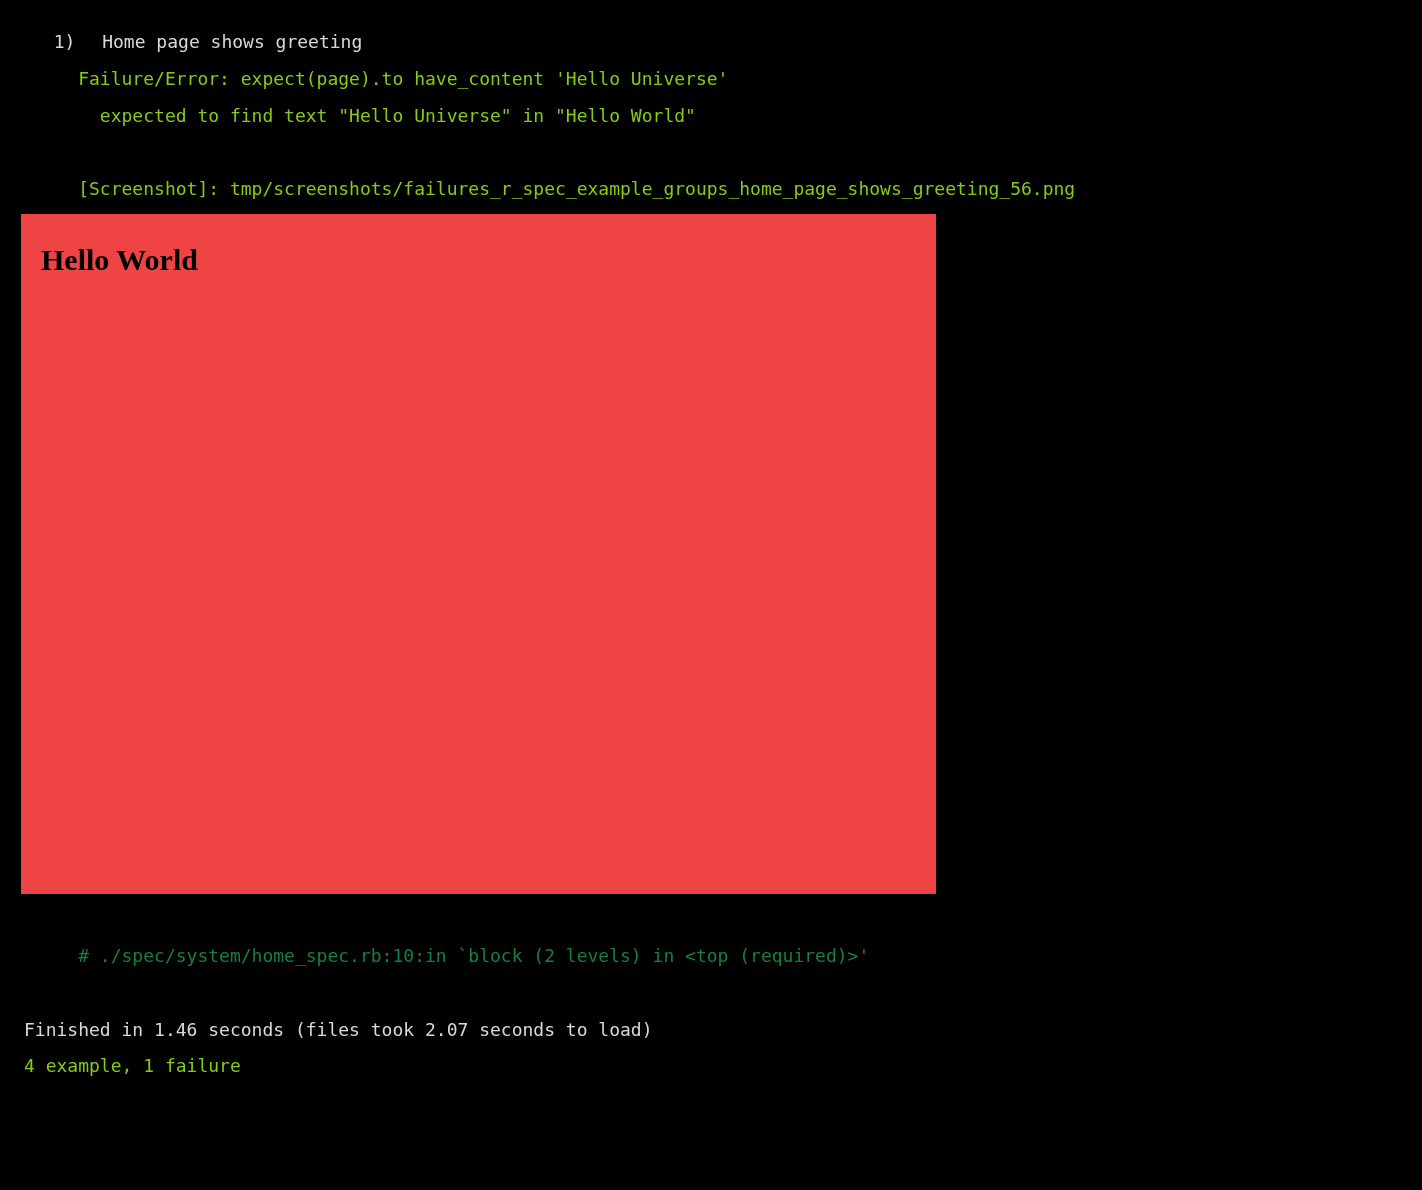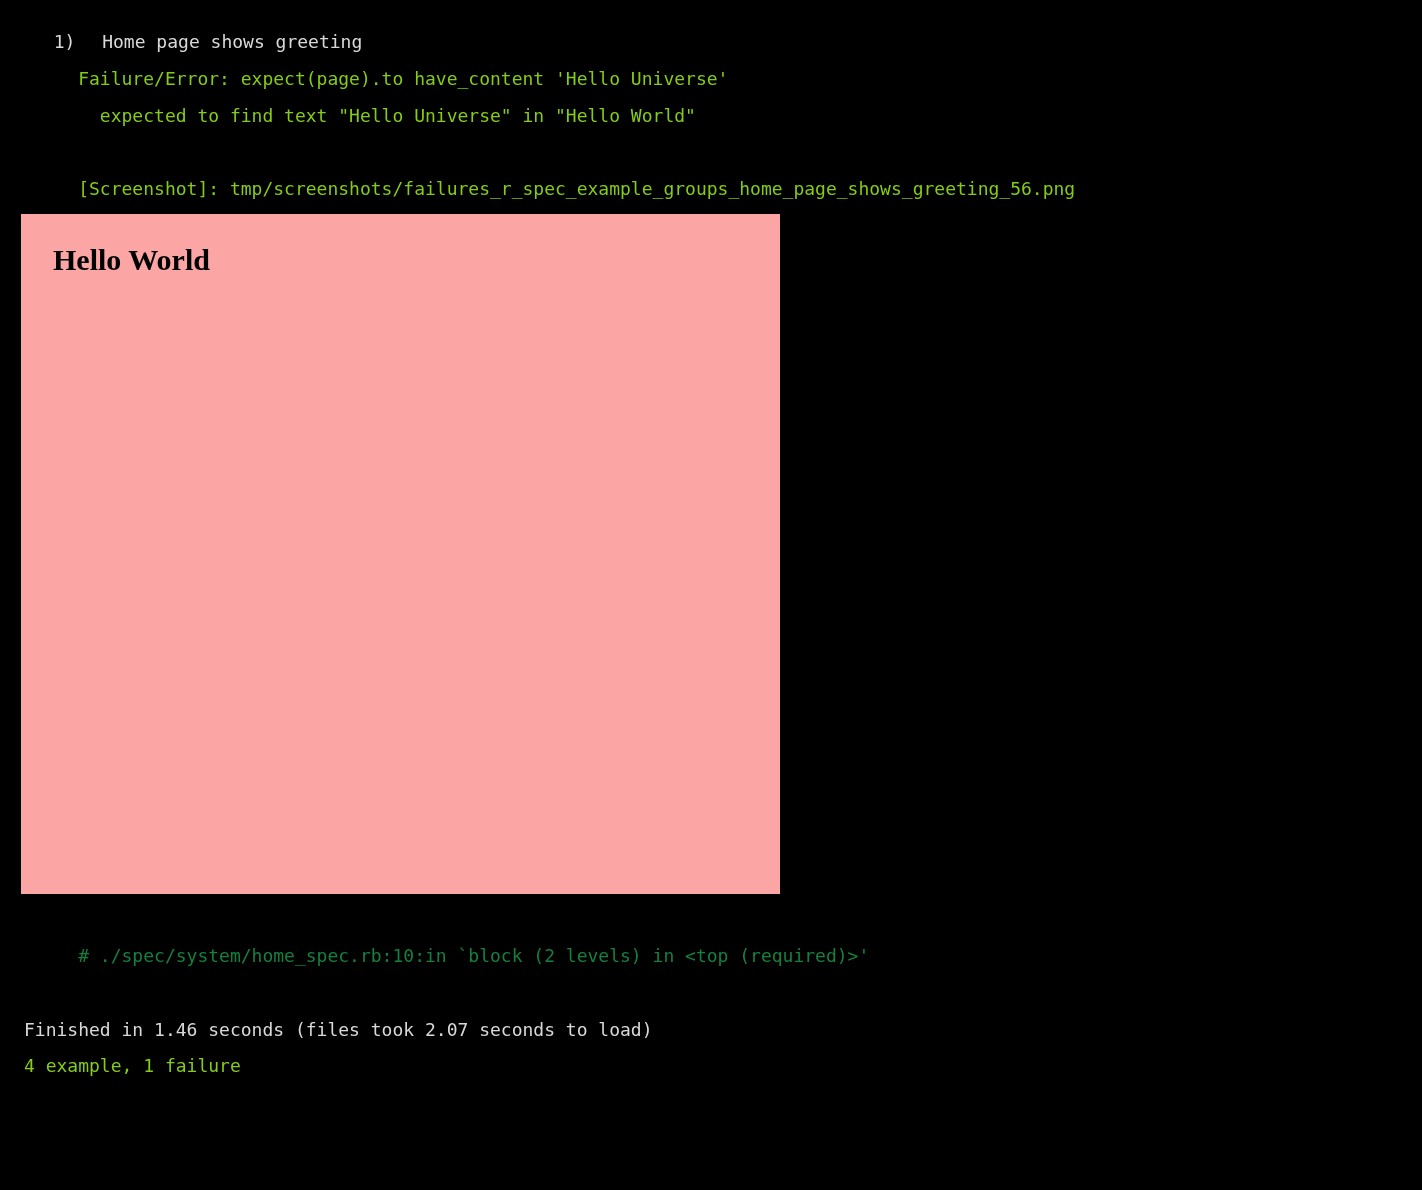--- a/index.html
+++ b/index.html
@@ -23,27 +23,27 @@
     .white {
       color: #d9d9d9;
     }
     .red {
       color: #84cc16;
     }
     .cyan {
       color: #15803d;
     }
     .screenshot-container {
-      background: #fca5a5;
-      width: 759px;
+      background: #ef4444;
+      width: 915px;
       height: 680px;
       margin-left: 5px;
       margin-top: 10px;
       margin-bottom: 10px;
-      padding: 14px 24px;
+      padding: 14px 12px;
     }
     .screenshot-heading {
       font-family: Georgia, 'Times New Roman', serif;
       font-size: 30px;
       font-weight: bold;
       color: #000;
     }
     .spacer {
       height: 30px;
     }

